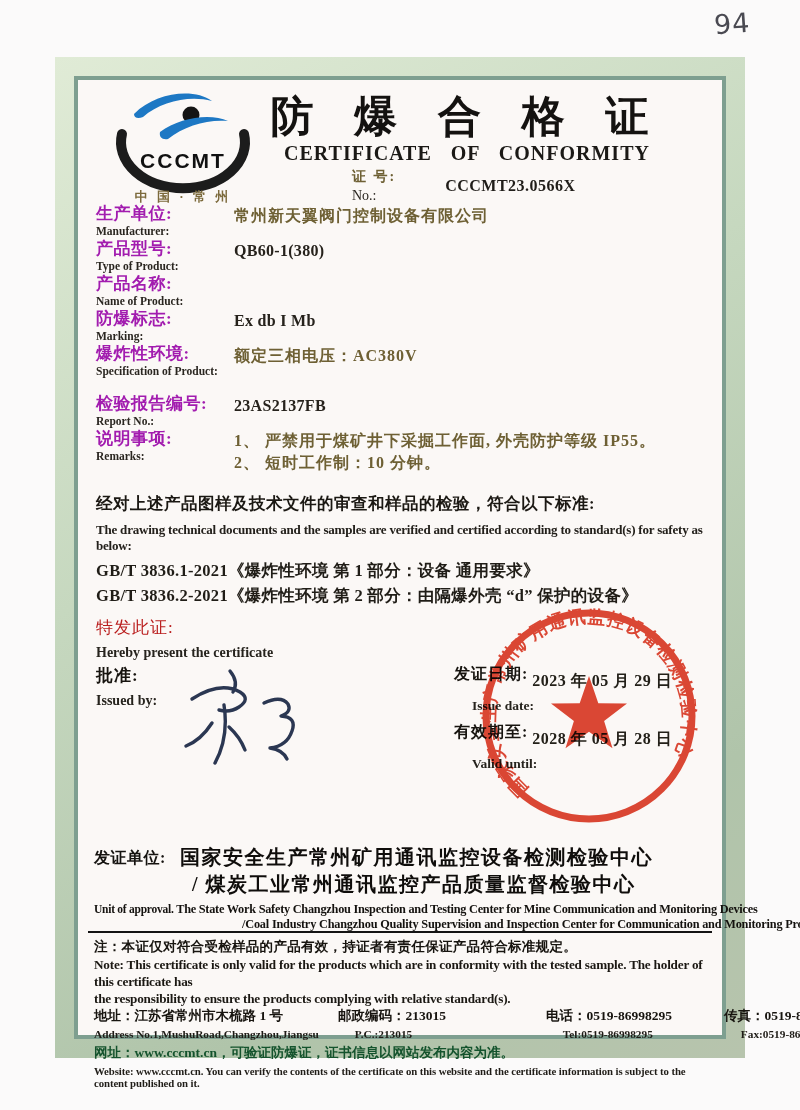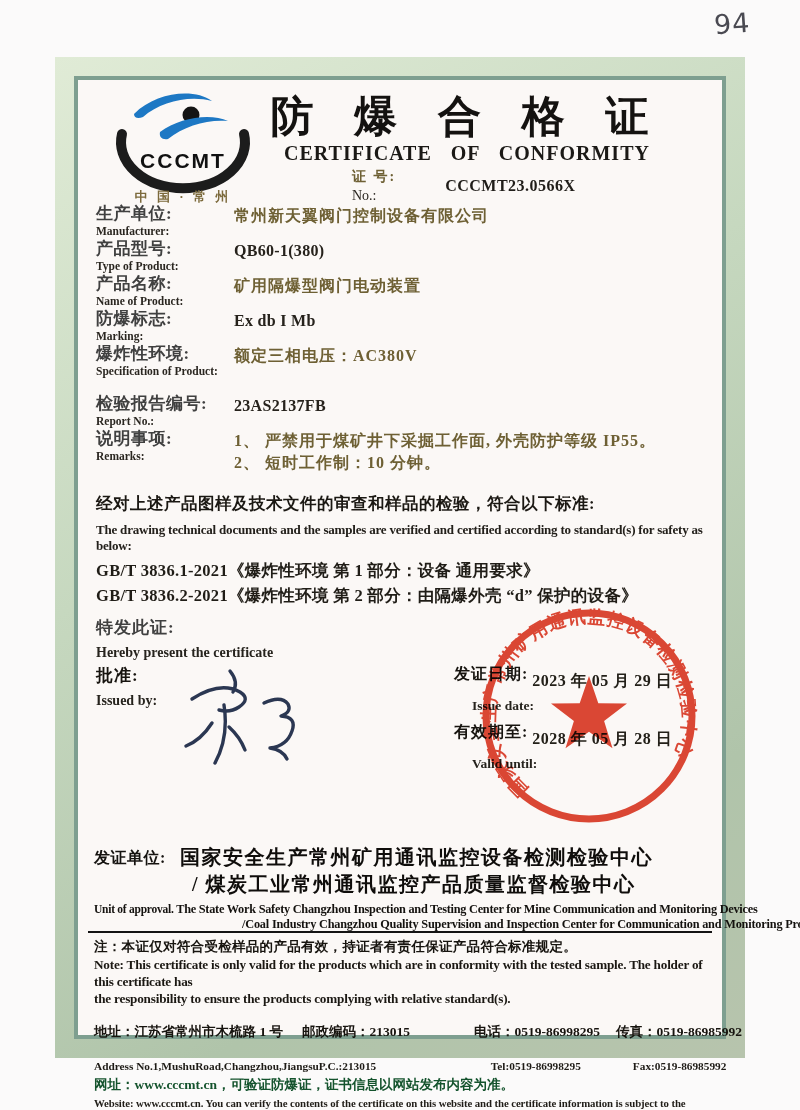--- a/index.html
+++ b/index.html
@@ -46,34 +46,34 @@
   .no-block { position:absolute; left:268px; top:82px; display:flex;gap:35px; }
   .no-labels { display:flex; flex-direction:column; }
   .no-cn { font-size:14px; color:#6e6034; font-weight:700; letter-spacing:2px; }
   .no-en { font-size:14px; color:#2a2620; margin-top:2px; }
   .no-value { font-size:16px; font-weight:700; color:#201d19; margin-left:14px; margin-top:9px; letter-spacing:.5px; }
   
   .fields { position:absolute; left:12px; top:118px; right:6px; }
   .frow { display:flex; margin-bottom:1px; }
   .frow.gap { margin-top:16px; }
   .flbl { width:138px; flex:0 0 138px; }
-  .flbl-cn { font-size:17px; font-weight:700; color:#404040; letter-spacing:.5px; line-height:20px; white-space:nowrap; }
+  .flbl-cn { font-size:17px; font-weight:700; color:#a21caf; letter-spacing:.5px; line-height:20px; white-space:nowrap; }
   .flbl-en { font-size:11.5px; font-weight:700; color:#2a2620; line-height:14px; }
   .fval { flex:1; font-size:16px; padding-top:1px; line-height:22px; }
   .tone-olive { color:#6e6034; font-weight:600; letter-spacing:1px; }
   .tone-dark { color:#26221c; font-weight:600; letter-spacing:.3px; }
   .fval .line2 { display:block; }
   
   .standards { position:absolute; left:12px; top:407px; right:2px; }
   .std-cn { font-size:16.5px; font-weight:700; color:#1b1813; letter-spacing:.5px; margin-bottom:7px; }
   .std-en { font-size:13px; font-weight:600; color:#23201b; margin-bottom:4px; letter-spacing:-.2px; }
   .std-item { font-size:16.5px; font-weight:600; color:#201d17; line-height:25px; letter-spacing:.3px; }
   
   .present { position:absolute; left:12px; top:530px; }
-  .p-cn { font-size:17px; font-weight:700; letter-spacing:1px; color:#404040; }
+  .p-cn { font-size:17px; font-weight:400; letter-spacing:1px; color:#b91c1c; }
   .p-en { font-size:14px; font-weight:600; color:#26231d; margin-top:6px; }
   .p-cn2 { font-size:17px; font-weight:700; letter-spacing:1px; color:#17140f; margin-top:3px; }
   .p-en2 { font-size:14px; font-weight:600; color:#26231d; margin-top:6px; }
   .signature { position:absolute; left:88px; top:577px; }
   
   .dates { position:absolute; left:370px; top:578px; width:260px; }
   .d-row { display:flex; align-items:flex-start; }
   .d-lbl { font-size:16px; font-weight:700; letter-spacing:1px; color:#17140f; white-space:nowrap; }
   .d-val { font-size:16px; font-weight:700; color:#232019; white-space:nowrap; margin-left:4px; margin-top:7px; letter-spacing:.5px; }
   .d-en { font-size:13.5px; font-weight:600; color:#26231d; margin:6px 0 8px 18px; }
@@ -86,21 +86,21 @@
   .ap-cn1 { font-size:20px; font-weight:700; color:#0f0d0b; letter-spacing:1.5px; white-space:nowrap; }
   .ap-cn2 { font-size:20px; font-weight:700; color:#0f0d0b; letter-spacing:1.5px; white-space:nowrap; padding-left:12px; }
   .ap-en1 { font-size:12.3px; font-weight:700; color:#14120f; margin-top:4px; letter-spacing:-.25px; white-space:nowrap; }
   .ap-en1 .ap-en-lbl { font-size:11.5px; }
   .ap-en2 { font-size:12.3px; font-weight:700; color:#14120f; letter-spacing:-.2px; padding-left:148px; white-space:nowrap; }
   .divider { position:absolute; left:4px; right:4px; top:845px; height:2px; background:#141414; }
   
   .notes { position:absolute; left:10px; top:852px; right:2px; }
   .nt-cn { font-size:13.5px; font-weight:700; color:#17140f; letter-spacing:.3px; }
   .nt-en { font-size:13.2px; font-weight:700; color:#1b1813; line-height:17px; letter-spacing:-.2px; }
-  .addr-row { display:flex; margin-top:16px; }
+  .addr-row { display:flex; margin-top:0;gap:36px; }
   .addr-row .c1 { flex:0 0 208px; }
   .addr-row .c2 { flex:0 0 172px; }
   .addr-row .c3 { flex:0 0 142px; }
   .addr-row .c4 { flex:1; }
   .addr-cn { font-size:13.5px; font-weight:700; color:#17140f; white-space:nowrap; }
   .addr-en { font-size:11.3px; font-weight:600; color:#1e1b16; white-space:nowrap; margin-top:3px;font-family:Liberation Serif, serif; }
   .web-cn { font-size:13.5px; font-weight:700; color:#14532d; margin-top:4px; }
   .web-en { font-size:10.8px; font-weight:600; color:#201d18; margin-top:3px; letter-spacing:-.1px; }
 </style>
 </head>
@@ -149,21 +149,20 @@
         <div class="flbl-cn">产品型号:</div>
         <div class="flbl-en">Type of Product:</div>
       </div>
       <div class="fval tone-dark">QB60-1(380)</div>
     </div>
     <div class="frow">
       <div class="flbl">
         <div class="flbl-cn">产品名称:</div>
         <div class="flbl-en">Name of Product:</div>
       </div>
-      <div class="fval tone-olive">矿用隔爆型阀门电动装置</div>
     </div>
     <div class="frow">
       <div class="flbl">
         <div class="flbl-cn">防爆标志:</div>
         <div class="flbl-en">Marking:</div>
       </div>
       <div class="fval tone-dark">Ex db I Mb</div>
     </div>
     <div class="frow">
       <div class="flbl">

